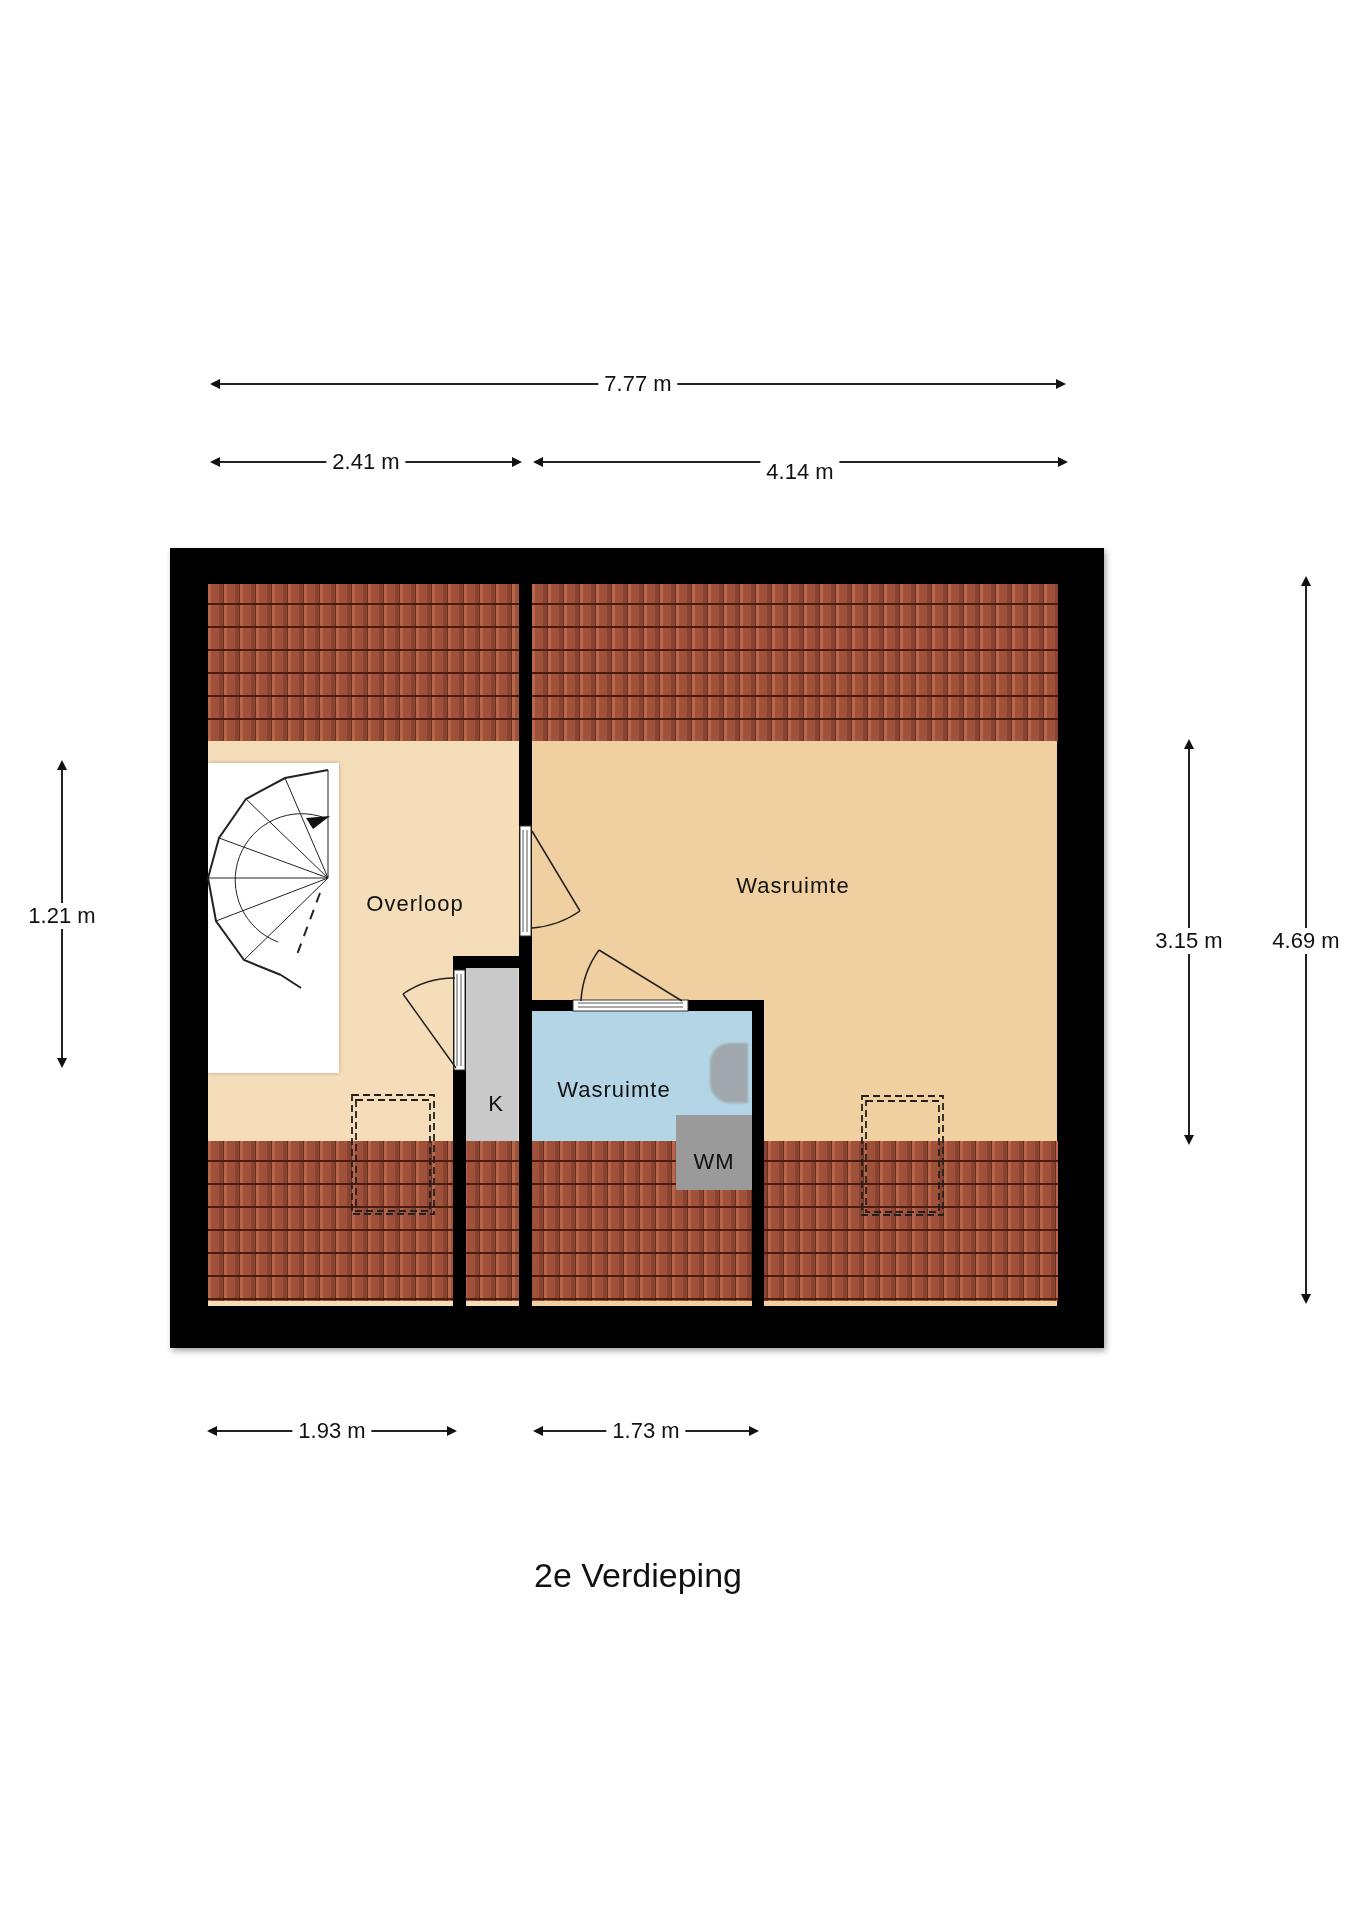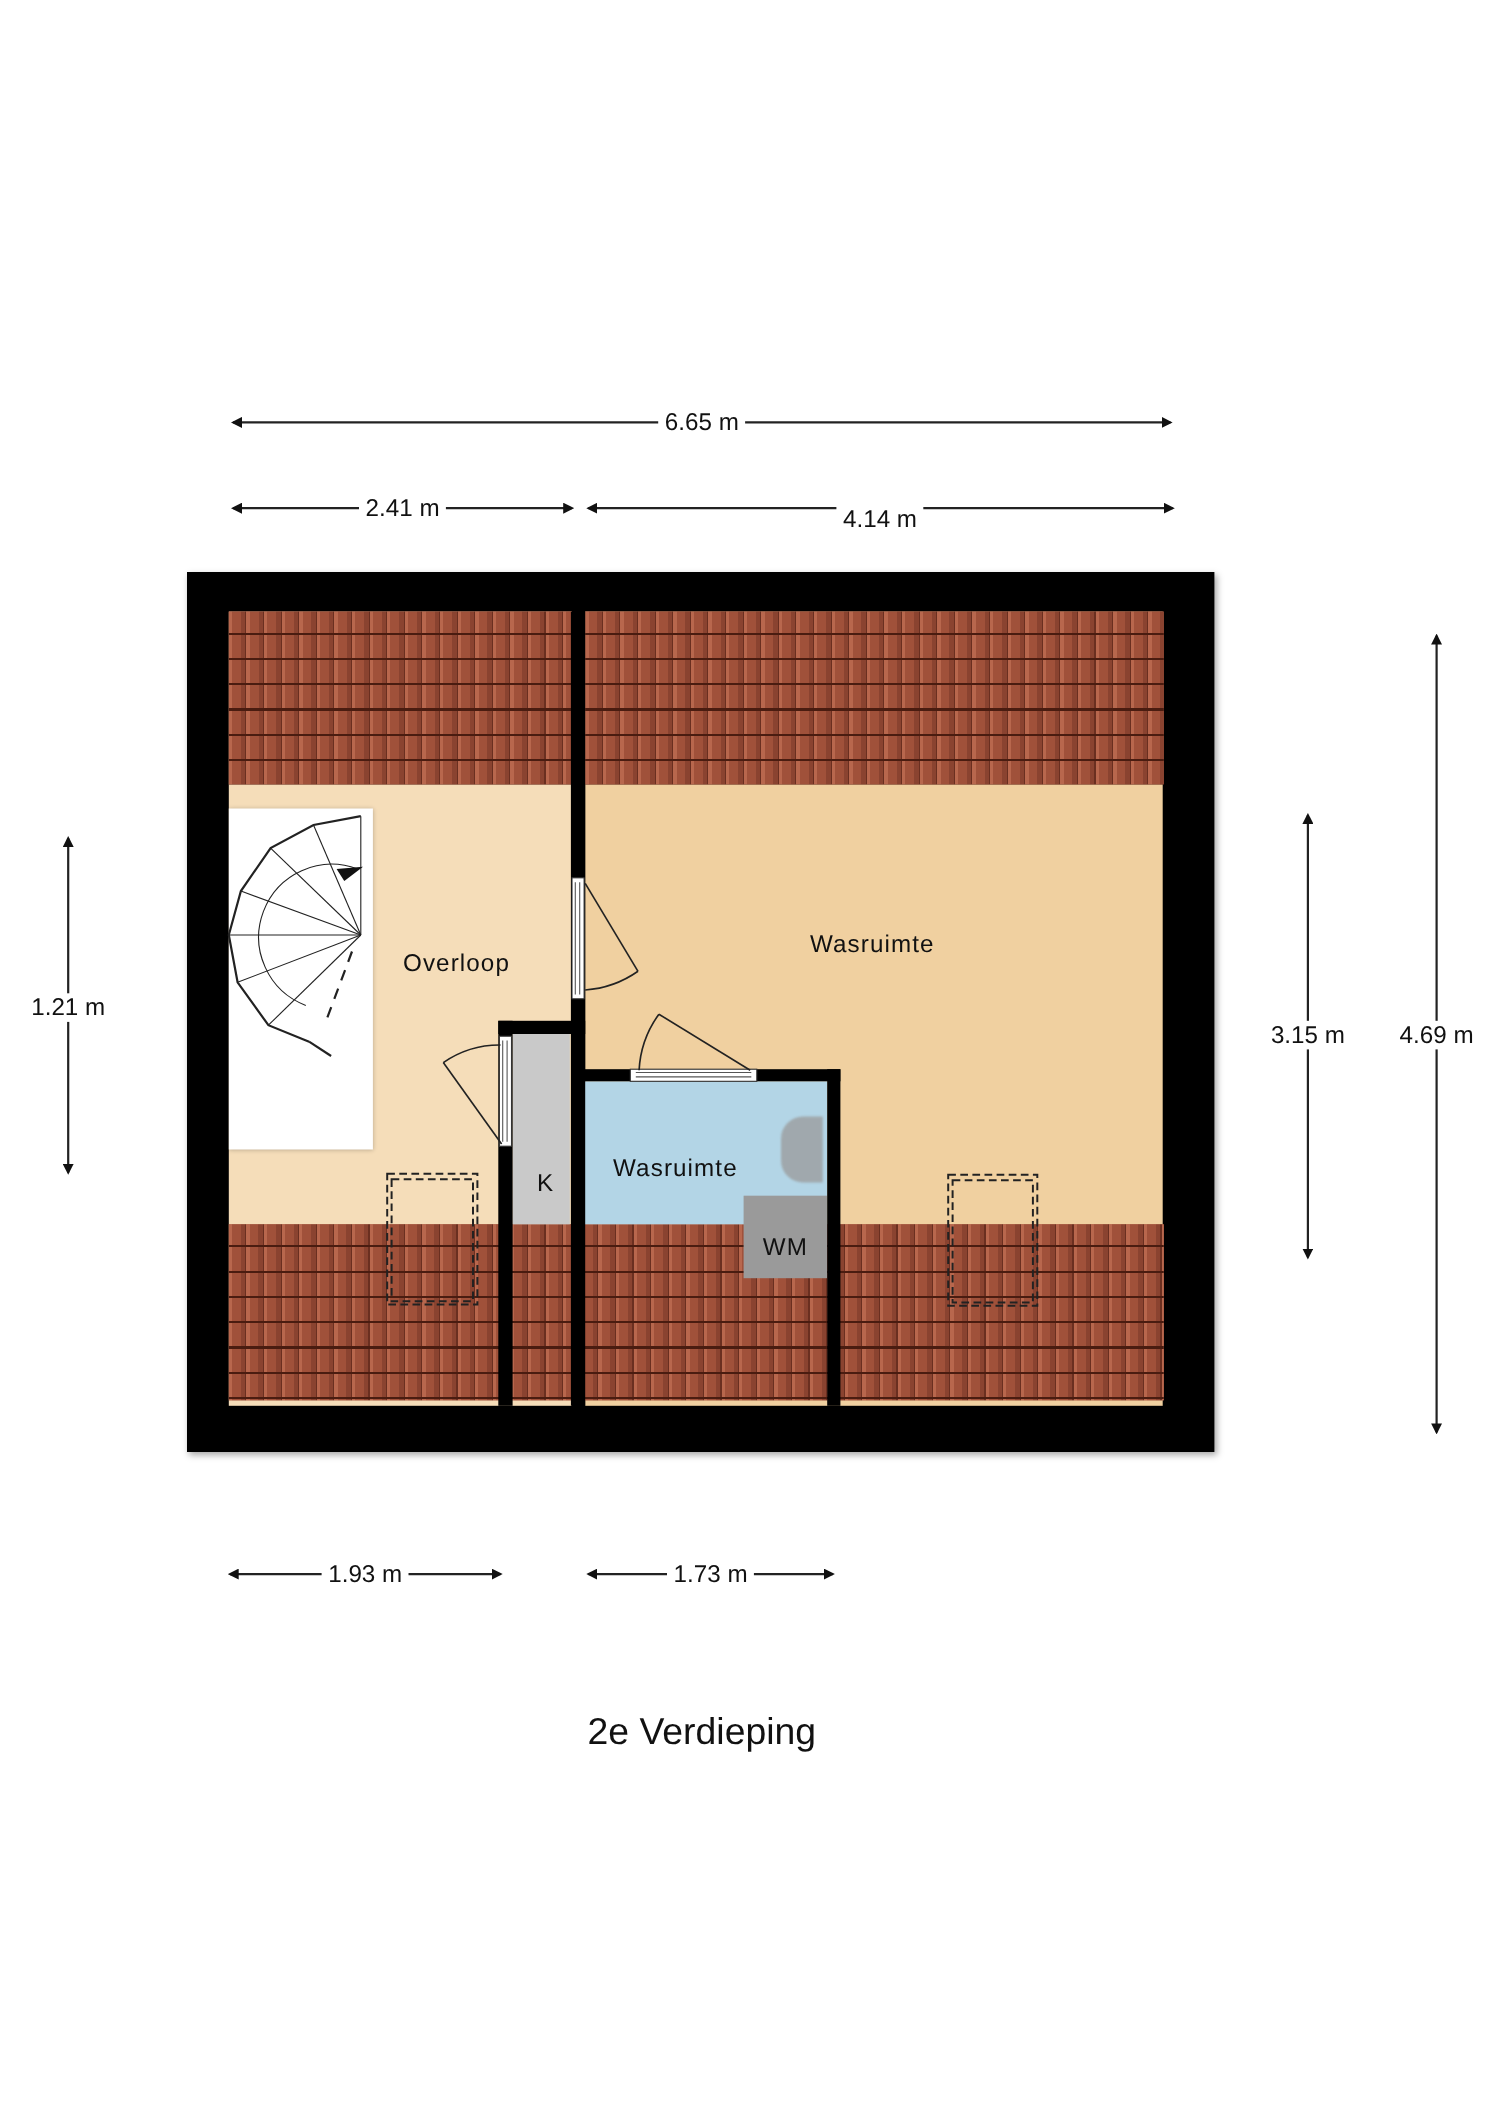--- a/index.html
+++ b/index.html
@@ -30,30 +30,30 @@
     <line x1="212" y1="462" x2="520" y2="462" marker-start="url(#ah)" marker-end="url(#ah)"></line>
     <line x1="535" y1="462" x2="1066" y2="462" marker-start="url(#ah)" marker-end="url(#ah)"></line>
     <line x1="62" y1="762" x2="62" y2="1066" marker-start="url(#ah)" marker-end="url(#ah)"></line>
     <line x1="1189" y1="741" x2="1189" y2="1143" marker-start="url(#ah)" marker-end="url(#ah)"></line>
     <line x1="1306" y1="578" x2="1306" y2="1302" marker-start="url(#ah)" marker-end="url(#ah)"></line>
     <line x1="209" y1="1431" x2="455" y2="1431" marker-start="url(#ah)" marker-end="url(#ah)"></line>
     <line x1="535" y1="1431" x2="757" y2="1431" marker-start="url(#ah)" marker-end="url(#ah)"></line>
   </g>
 </svg>
 
-<div class="dim-label" style="left:638px;top:384px">6.65 m</div>
+<div class="dim-label" style="left:638px;top:384px">7.77 m</div>
 <div class="dim-label" style="left:366px;top:462px">2.41 m</div>
 <div class="dim-label" style="left:800px;top:472px">4.14 m</div>
 <div class="dim-label" style="left:62px;top:916px">1.21 m</div>
 <div class="dim-label" style="left:1189px;top:941px">3.15 m</div>
 <div class="dim-label" style="left:1306px;top:941px">4.69 m</div>
 <div class="dim-label" style="left:332px;top:1431px">1.93 m</div>
 <div class="dim-label" style="left:646px;top:1431px">1.73 m</div>
 
-<div class="abs" style="left:170px;top:520px;width:1128px;height:800px;">
+<div class="abs" style="left:170px;top:548px;width:1128px;height:800px;">
 
   <div class="abs" style="left:0;top:0;width:934px;height:800px;background:#000;box-shadow:2px 3px 6px rgba(0,0,0,0.35);"></div>
 
   <div class="abs" style="left:38px;top:36px;width:312px;height:722px;background:#f5ddb9;"></div>
   <div class="abs" style="left:362px;top:36px;width:525px;height:722px;background:#f0d0a0;"></div>
 
   <div class="abs tiles" style="left:38px;top:36px;width:312px;height:157px;"></div>
   <div class="abs tiles" style="left:362px;top:36px;width:526px;height:157px;"></div>
 
   <div class="abs tiles" style="left:38px;top:593px;width:850px;height:160px;"></div>

